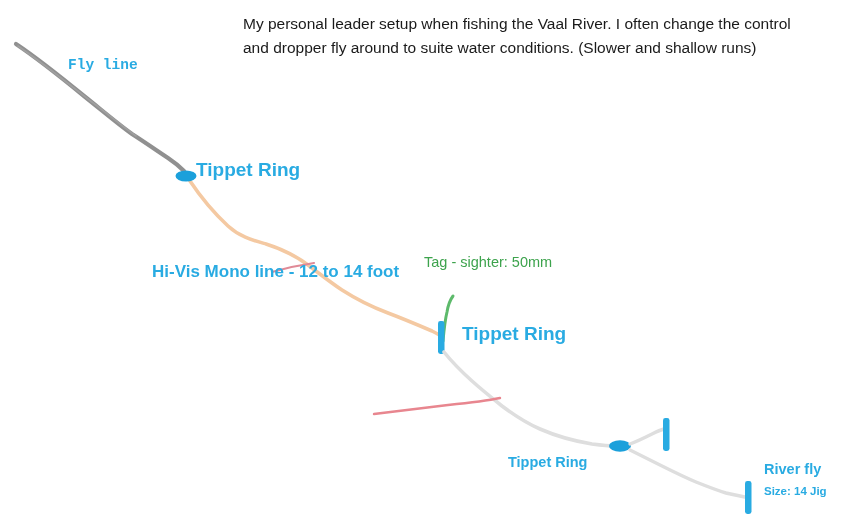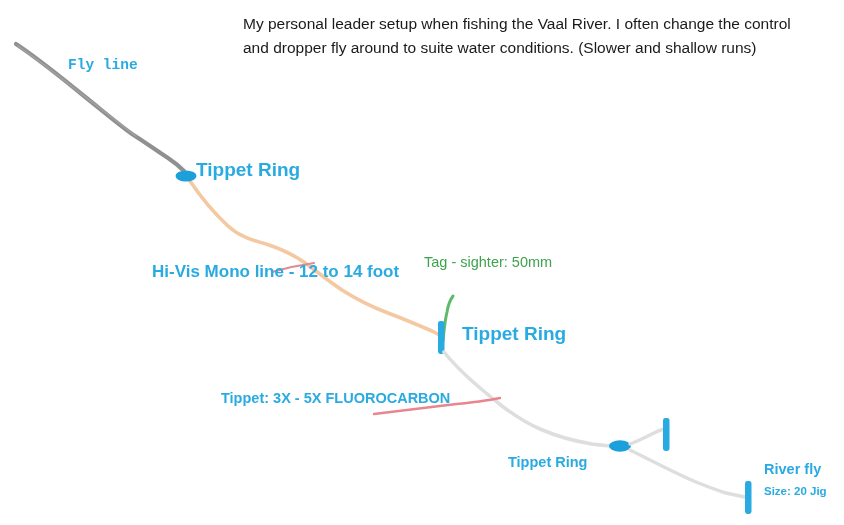--- a/index.html
+++ b/index.html
@@ -123,22 +123,21 @@
   <div class="label cyan-sm" id="lbl-flyline">Fly line</div>
 
   <div class="label cyan-big" id="lbl-ring-1">Tippet Ring</div>
 
   <div class="label cyan-mid" id="lbl-hivis">Hi-Vis Mono line - 12 to 14 foot</div>
 
   <div class="label green-sm" id="lbl-tag">Tag - sighter: 50mm</div>
 
   <div class="label cyan-big" id="lbl-ring-2">Tippet Ring</div>
 
-  <div class="label cyan-sm" id="lbl-tippet">Tippet: 3X - 5X FLUOROCARBON</div>
 
 
   <div class="label cyan-sm" id="lbl-ring-3">Tippet Ring</div>
 
   <div class="label cyan-sm" id="lbl-pointfly">River fly</div>
 
-  <div class="label cyan-xs" id="lbl-pointsize">Size: 20 Jig</div>
+  <div class="label cyan-xs" id="lbl-pointsize">Size: 14 Jig</div>
 
 </div>
 
 </body></html>

